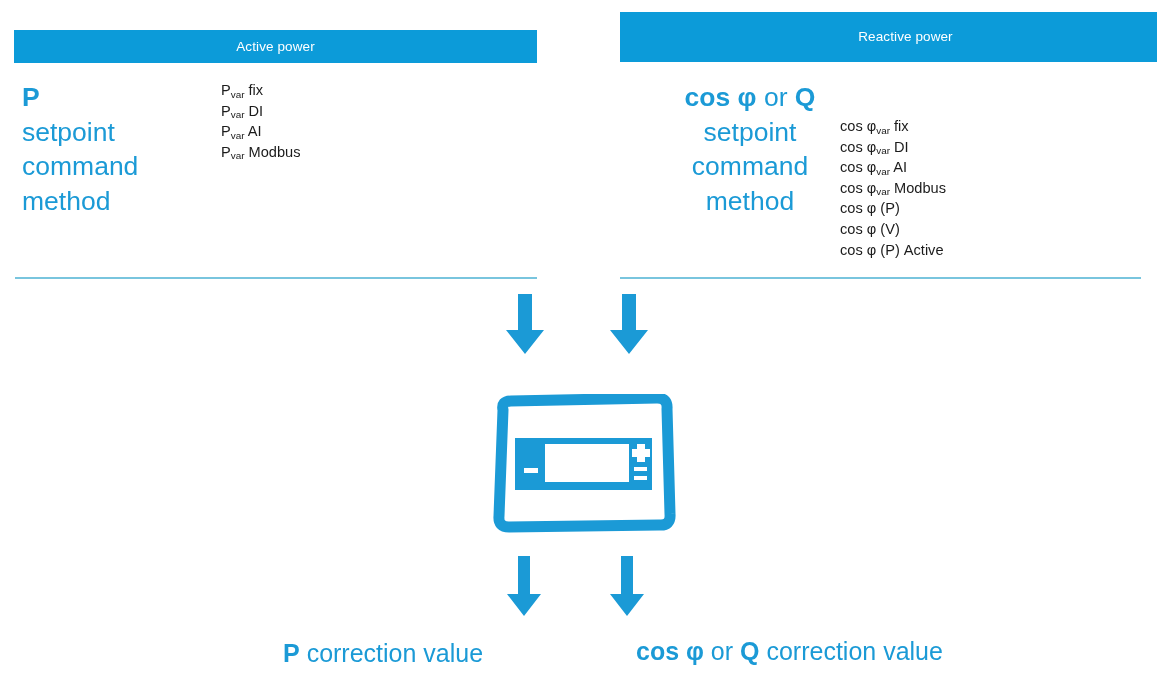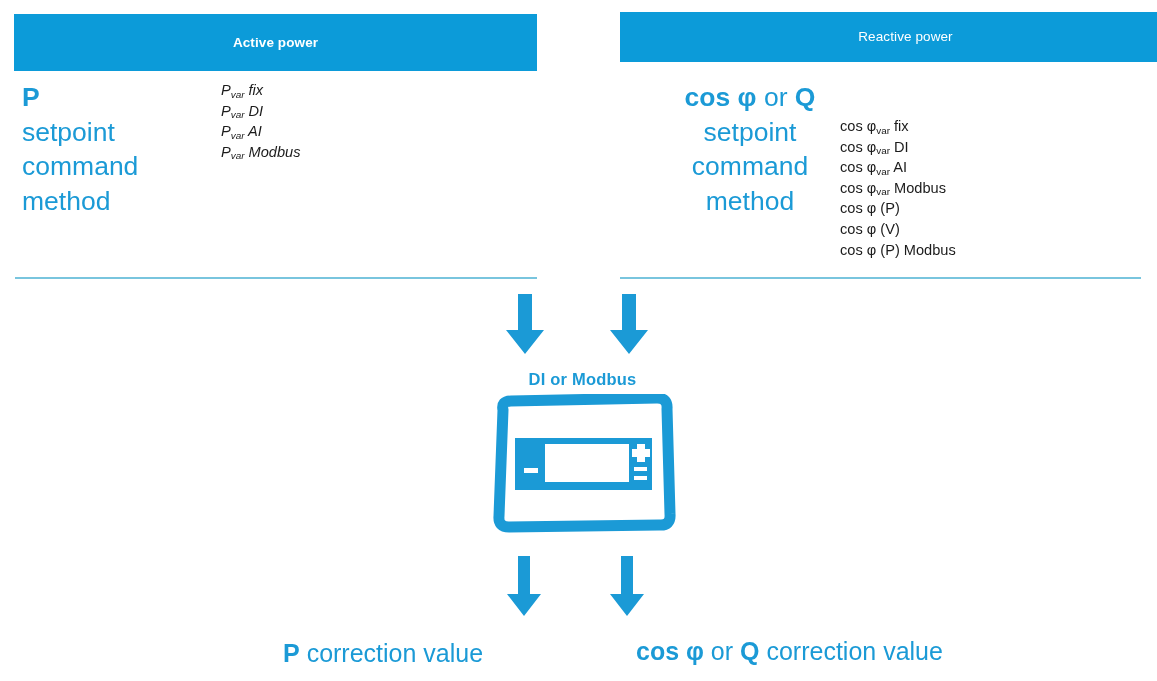--- a/index.html
+++ b/index.html
@@ -25,21 +25,21 @@
     display: flex;
     align-items: center;
     justify-content: center;
   }
   .hdr-bar .hdr-label {
     color: #ffffff;
     font-size: 13.5px;
     letter-spacing: .1px;
     line-height: 1;
   }
-  #hdr-active  { left: 14px;  top: 14px; width: 523px; height: 57px; font-weight: bold; }
+  #hdr-active  { left: 14px;  top: 30px; width: 523px; height: 33px; }
   #hdr-reactive{ left: 620px; top: 12px; width: 523px; height: 50px; padding-left: 24px; }
 
   
   .heading-block {
     position: absolute;
     color: #1B9AD6;
     font-size: 26.5px;
     line-height: 34.5px;
     font-weight: 400;
     white-space: pre-line;
@@ -51,21 +51,21 @@
   
   .method-list {
     position: absolute;
     color: #1b1b1b;
     font-size: 14.6px;
     line-height: 20.6px;
     white-space: nowrap;
   }
   .method-list .row { height: 20.6px; }
   sub { font-size: .68em; vertical-align: baseline; position: relative; top: .26em; }
-  #list-p    { left: 221px;  top: 80px; font-style: italic; }
+  #list-p    { left: 221px;  top: 80px; }
   #list-cos  { left: 840px;  top: 80px; margin-top: 36px; }
   #list-q    { left: 1015px; top: 80px; }
 
   
   .divider {
     position: absolute;
     height: 2px;
     background: #79C5DE;
   }
   #div-left  { left: 15px;  top: 277px; width: 522px; }
@@ -126,41 +126,38 @@
       <div class="row">P<sub>var</sub> Modbus</div>
     </div>
 
   <div class="method-list" id="list-cos">
       <div class="row">cos φ<sub>var</sub> fix</div>
       <div class="row">cos φ<sub>var</sub> DI</div>
       <div class="row">cos φ<sub>var</sub> AI</div>
       <div class="row">cos φ<sub>var</sub> Modbus</div>
       <div class="row">cos φ (P)</div>
       <div class="row">cos φ (V)</div>
-      <div class="row">cos φ (P) Modbus</div>
+      <div class="row">cos φ (P) Active</div>
     </div>
 
 
   <div class="divider" id="div-left"></div>
   <div class="divider" id="div-right"></div>
 
   <div class="arrow" style="left:504px; top:294px;">
     <svg width="42" height="62" viewBox="0 0 42 62">
       <polygon points="14,0 28,0 28,36 40,36 21,60 2,36 14,36" fill="#1B9AD6"></polygon>
     </svg>
   </div>
   <div class="arrow" style="left:608px; top:294px;">
     <svg width="42" height="62" viewBox="0 0 42 62">
       <polygon points="14,0 28,0 28,36 40,36 21,60 2,36 14,36" fill="#1B9AD6"></polygon>
     </svg>
   </div>
 
-  <div id="di-modbus-label">
-    <span>DI or Modbus</span>
-  </div>
 
   <div id="device">
     <svg width="190" height="140" viewBox="0 0 190 140">
 
       <path d="M14 16 Q12 7 22 7 L168 4 Q179 4 178 15 L181 120 Q182 132 170 131
                L20 133 Q9 133 10 122 Z" fill="none" stroke="#1B9AD6" stroke-width="11" stroke-linejoin="round"></path>
 
       <rect x="26" y="44" width="137" height="52" fill="#1B9AD6"></rect>
 
       <rect x="56" y="50" width="84" height="38" fill="#ffffff"></rect>

